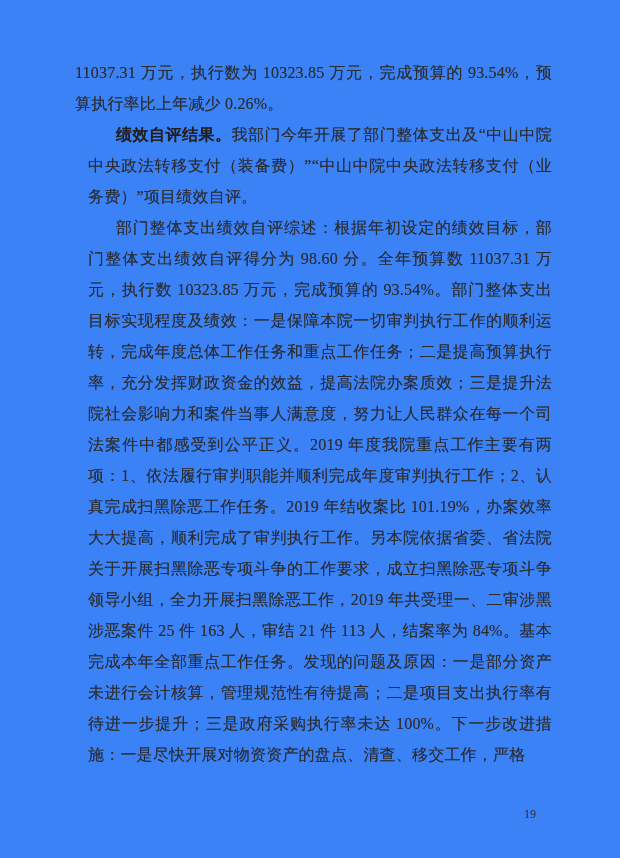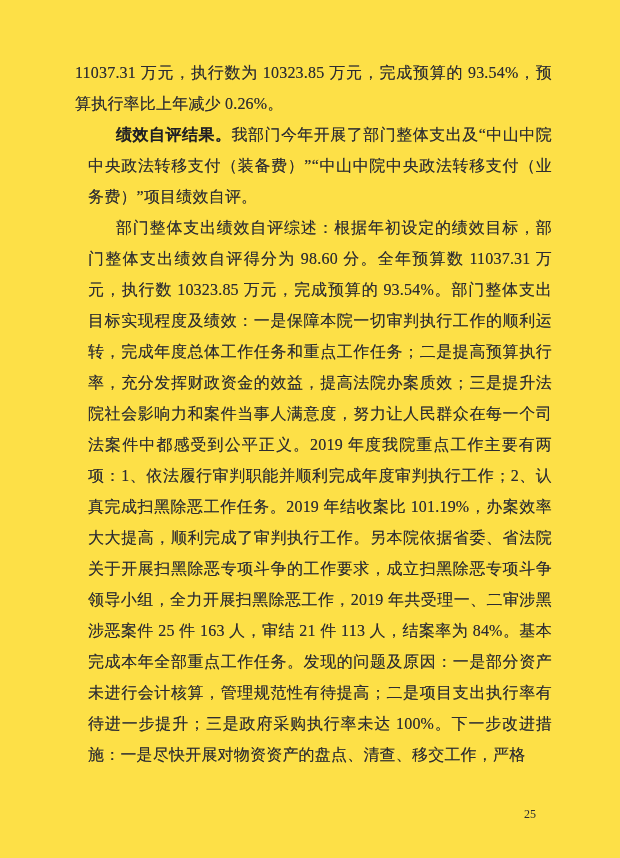--- a/index.html
+++ b/index.html
@@ -4,21 +4,21 @@
 <style>
   html, body {
     margin: 0;
     padding: 0;
     background: #ffffff;
   }
   .page {
     position: relative;
     width: 620px;
     height: 858px;
-    background: #fde047;
+    background: #3b82f6;
     overflow: hidden;
     font-family: "Liberation Serif", "DejaVu Serif", serif;
     color: #2c2c32;
   }
   .content {
     position: absolute;
     left: 75px;
     top: 57px;
     width: 477px;
   }
@@ -58,14 +58,14 @@
   <div class="content">
 
     <p><span>11037.31 万元，执行数为 10323.85 万元，完成预算的 93.54%，预算执行率比上年减少 0.26%。</span></p>
 
     <p class="indent"><span class="lead-bold">绩效自评结果。</span><span>我部门今年开展了部门整体支出及“中山中院中央政法转移支付（装备费）”“中山中院中央政法转移支付（业务费）”项目绩效自评。</span></p>
 
     <p class="indent"><span>部门整体支出绩效自评综述：根据年初设定的绩效目标，部门整体支出绩效自评得分为 98.60 分。全年预算数 11037.31 万元，执行数 10323.85 万元，完成预算的 93.54%。部门整体支出目标实现程度及绩效：一是保障本院一切审判执行工作的顺利运转，完成年度总体工作任务和重点工作任务；二是提高预算执行率，充分发挥财政资金的效益，提高法院办案质效；三是提升法院社会影响力和案件当事人满意度，努力让人民群众在每一个司法案件中都感受到公平正义。2019 年度我院重点工作主要有两项：1、依法履行审判职能并顺利完成年度审判执行工作；2、认真完成扫黑除恶工作任务。2019 年结收案比 101.19%，办案效率大大提高，顺利完成了审判执行工作。另本院依据省委、省法院关于开展扫黑除恶专项斗争的工作要求，成立扫黑除恶专项斗争领导小组，全力开展扫黑除恶工作，2019 年共受理一、二审涉黑涉恶案件 25 件 163 人，审结 21 件 113 人，结案率为 84%。基本完成本年全部重点工作任务。发现的问题及原因：一是部分资产未进行会计核算，管理规范性有待提高；二是项目支出执行率有待进一步提升；三是政府采购执行率未达 100%。下一步改进措施：一是尽快开展对物资资产的盘点、清查、移交工作，严格</span></p>
 
   </div>
 
-  <div class="page-number">25</div>
+  <div class="page-number">19</div>
 </div>
 
 </body></html>

